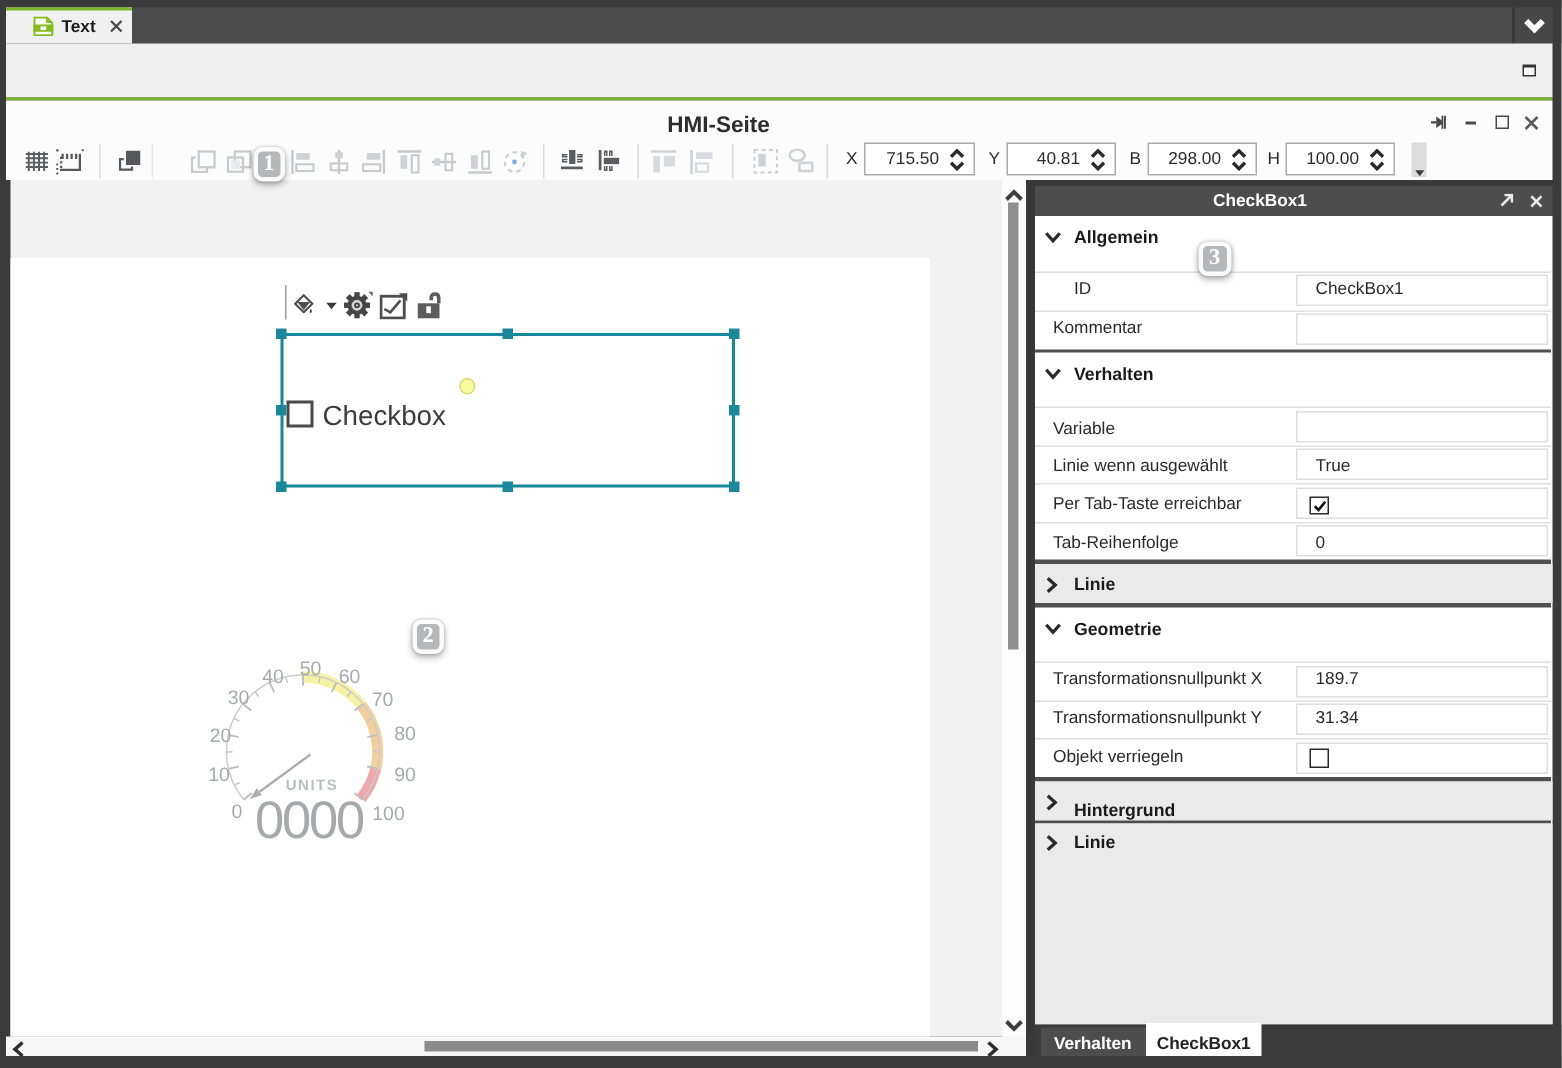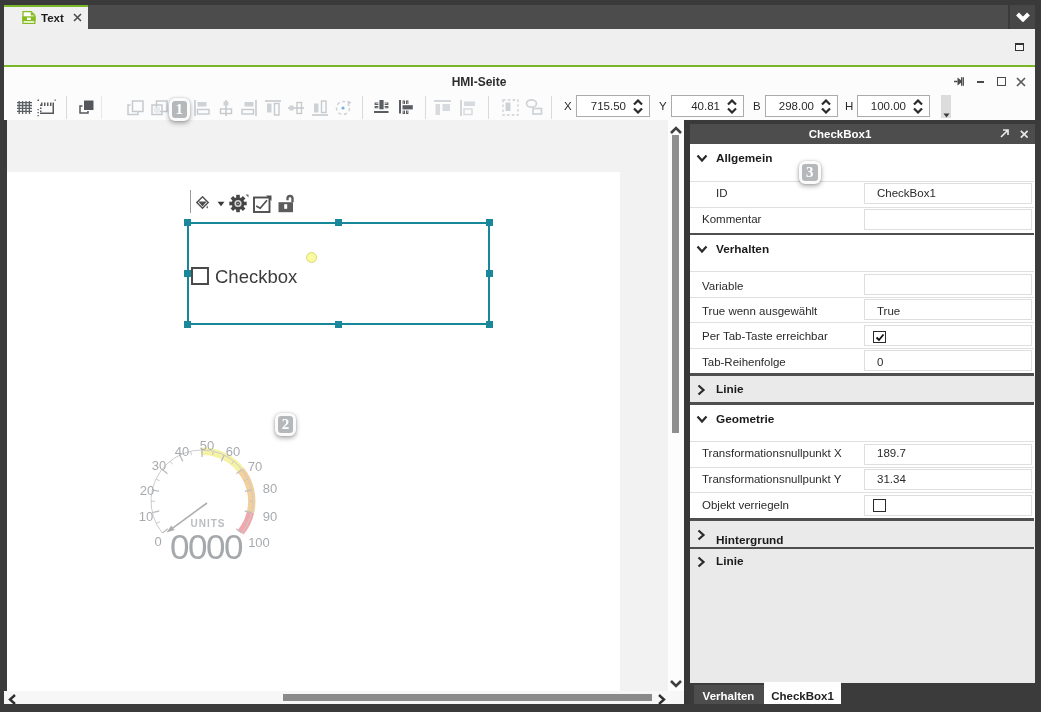--- a/index.html
+++ b/index.html
@@ -28,21 +28,21 @@
 <svg class="abs" style="left:73px;top:13px" width="9" height="9" viewBox="0 0 9 9">
     <path d="M1 1 L8 8 M8 1 L1 8" stroke="#4d4d4d" stroke-width="1.6"></path>
   </svg>
 
 <div class="abs" style="left:4px;top:29px;width:1031px;height:36px;background:#efefef"></div>
 <div class="abs" style="left:1014.5px;top:42.5px;width:9px;height:8.5px;border:1.5px solid #333;border-top:2.3px solid #333;background:#f6f6f6"></div>
 
 <div class="abs" style="left:4px;top:65px;width:1031px;height:2px;background:#79b729"></div>
 
 <div class="abs" style="left:4px;top:67px;width:1031px;height:53px;background:#fcfcfc"></div>
-<div class="abs" style="left:349px;top:75px;width:260px;text-align:center;font-size:12px;font-weight:bold;color:#2d2d2d">HMI-Seite</div>
+<div class="abs" style="left:349px;top:75px;width:260px;text-align:center;font-size:15px;font-weight:bold;color:#2d2d2d">HMI-Seite</div>
 
 <svg class="abs" style="left:953.5px;top:75.5px" width="11" height="11" viewBox="0 0 11 11">
     <path d="M0 5.5 H3.5" stroke="#4a4a4a" stroke-width="1.5"></path>
     <path d="M3.5 1.6 L7 4.2 V1.2 H8 V9.8 H7 V6.8 L3.5 9.4 Z" fill="#4a4a4a"></path>
     <path d="M9.2 1.2 V9.8" stroke="#4a4a4a" stroke-width="1.5"></path>
   </svg>
 <div class="abs" style="left:976.5px;top:80.5px;width:7px;height:2.2px;background:#4a4a4a"></div>
 <div class="abs" style="left:996.5px;top:76.5px;width:9.6px;height:9px;border:1.7px solid #4a4a4a"></div>
 <svg class="abs" style="left:1016px;top:76.5px" width="10" height="10" viewBox="0 0 10 10">
     <path d="M1 1 L9 9 M9 1 L1 9" stroke="#5a5a5a" stroke-width="1.7"></path>
@@ -364,21 +364,21 @@
 <div class="darkline" style="top:232.5px"></div>
 
 <svg class="abs" style="left:696px;top:245px" width="12" height="9" viewBox="0 0 12 9">
     <path d="M1.5 1.5 L6 6.5 L10.5 1.5" stroke="#2a2a2a" stroke-width="2.2" fill="none"></path>
   </svg>
 <div class="phead" style="left:716px;top:242px">Verhalten</div>
 <div class="rowline" style="top:271px"></div>
 <div class="plab" style="left:702px;top:280px">Variable</div>
 <div class="cell" style="top:273.5px"></div>
 <div class="rowline" style="top:296.5px"></div>
-<div class="plab" style="left:702px;top:305px">True wenn ausgewählt</div>
+<div class="plab" style="left:702px;top:305px">Linie wenn ausgewählt</div>
 <div class="cell" style="top:299px"></div>
 <div class="pval" style="left:877px;top:305px">True</div>
 <div class="rowline" style="top:322px"></div>
 <div class="plab" style="left:702px;top:330px">Per Tab-Taste erreichbar</div>
 <div class="cell" style="top:324.5px"></div>
 <div class="abs" style="left:873px;top:330.5px;width:12.5px;height:12.5px;border:1.6px solid #2a2a2a;background:#fff"></div>
 <svg class="abs" style="left:874.5px;top:332.5px" width="10" height="9" viewBox="0 0 10 9">
     <path d="M1.5 4.5 L4 7 L8.5 1.5" stroke="#111" stroke-width="1.8" fill="none"></path>
   </svg>
 <div class="rowline" style="top:347.5px"></div>

